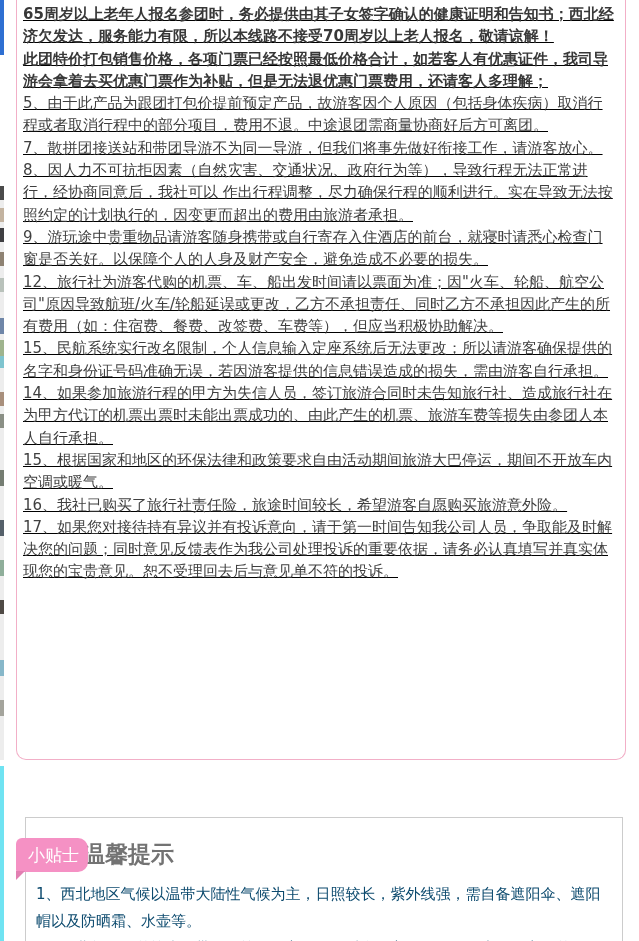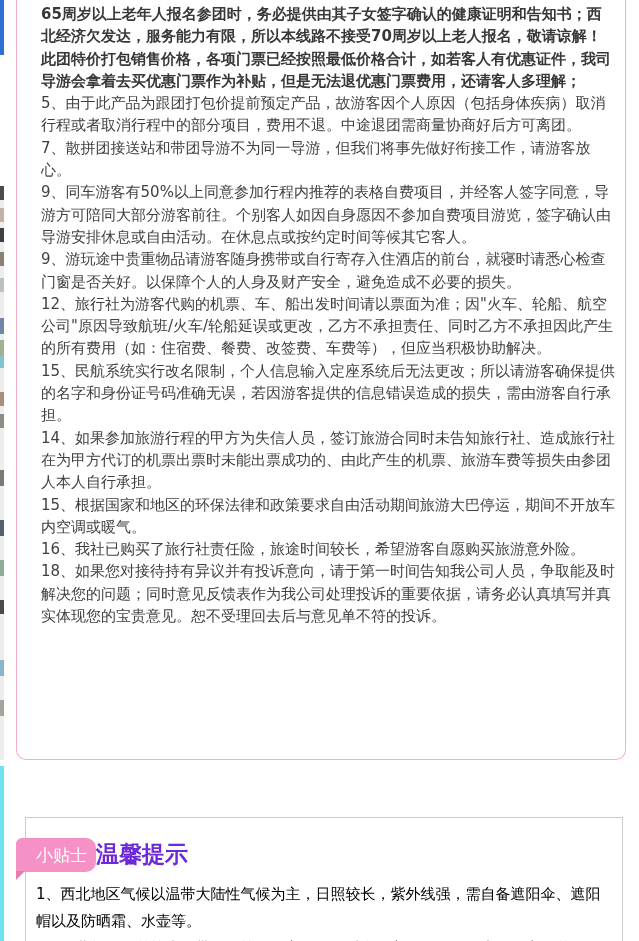--- a/index.html
+++ b/index.html
@@ -55,23 +55,24 @@
       #6fe3f2 766px 941px);
   }
   
   .notice-box {
     position: absolute;
     left: 16px; top: 0;
     width: 610px; height: 760px;
     border: 1px solid #f2afc7;
     border-top: none;
     border-radius: 0 0 10px 10px;
-    padding: 3px 9px 8px 24px;
+    padding: 3px 9px 8px 6px;
     overflow: hidden;
     background: #ffffff;
+    text-decoration: underline;
   }
   .notice-box p {
     font-size: 15px;
     line-height: 22.3px;
     color: #3f3f3f;
   }
   .notice-box p.bold { font-weight: bold; color: #383838; }
   
   .tips-box {
     position: absolute;
@@ -82,67 +83,67 @@
     padding: 22px 10px 0 10px;
   }
   .tips-header { position: relative; height: 28px; }
   .tips-badge {
     position: absolute;
     left: -20px; top: -2px;
     background: #f591c4;
     color: #ffffff;
     font-size: 17px;
     line-height: 1;
-    padding: 9px 9px 8px 20px;
+    padding: 9px 9px 8px 12px;
     border-radius: 6px 10px 10px 2px;
   }
   .tips-badge::after {
     content: "";
     position: absolute;
     left: 0; bottom: -8px;
     width: 0; height: 0;
     border-style: solid;
     border-width: 9px 9px 0 0;
     border-color: #e27fb2 transparent transparent transparent;
   }
   .tips-title {
     display: inline-block;
-    margin-left: 60px;
+    margin-left: 46px;
     font-size: 23px;
     font-weight: bold;
-    color: #6d28d9;
+    color: #737373;
     line-height: 28px;
   }
   .tips-body { margin-top: 13px; }
   .tips-body p {
     font-size: 15px;
     line-height: 27px;
-    color: #000000;
+    color: #0c4a6e;
   }
 </style>
 </head>
 <body>
 
 <div class="page">
 
   <div class="edge-strip"></div>
 
   <div class="notice-box">
     <p class="bold">65周岁以上老年人报名参团时，务必提供由其子女签字确认的健康证明和告知书；西北经济欠发达，服务能力有限，所以本线路不接受70周岁以上老人报名，敬请谅解！</p>
     <p class="bold">此团特价打包销售价格，各项门票已经按照最低价格合计，如若客人有优惠证件，我司导游会拿着去买优惠门票作为补贴，但是无法退优惠门票费用，还请客人多理解；</p>
     <p>5、由于此产品为跟团打包价提前预定产品，故游客因个人原因（包括身体疾病）取消行程或者取消行程中的部分项目，费用不退。中途退团需商量协商好后方可离团。</p>
     <p>7、散拼团接送站和带团导游不为同一导游，但我们将事先做好衔接工作，请游客放心。</p>
-    <p>9、同车游客有50%以上同意参加行程内推荐的表格自费项目，并经客人签字同意，导游方可陪同大部分游客前往。个别客人如因自身愿因不参加自费项目游览，签字确认由导游安排休息或自由活动。在休息点或按约定时间等候其它客人。</p>
+    <p>8、因人力不可抗拒因素（自然灾害、交通状况、政府行为等），导致行程无法正常进行，经协商同意后，我社可以 作出行程调整，尽力确保行程的顺利进行。实在导致无法按照约定的计划执行的，因变更而超出的费用由旅游者承担。</p>
     <p>9、游玩途中贵重物品请游客随身携带或自行寄存入住酒店的前台，就寝时请悉心检查门窗是否关好。以保障个人的人身及财产安全，避免造成不必要的损失。</p>
     <p>12、旅行社为游客代购的机票、车、船出发时间请以票面为准；因"火车、轮船、航空公司"原因导致航班/火车/轮船延误或更改，乙方不承担责任、同时乙方不承担因此产生的所有费用（如：住宿费、餐费、改签费、车费等），但应当积极协助解决。</p>
     <p>15、民航系统实行改名限制，个人信息输入定座系统后无法更改；所以请游客确保提供的名字和身份证号码准确无误，若因游客提供的信息错误造成的损失，需由游客自行承担。</p>
     <p>14、如果参加旅游行程的甲方为失信人员，签订旅游合同时未告知旅行社、造成旅行社在为甲方代订的机票出票时未能出票成功的、由此产生的机票、旅游车费等损失由参团人本人自行承担。</p>
     <p>15、根据国家和地区的环保法律和政策要求自由活动期间旅游大巴停运，期间不开放车内空调或暖气。</p>
     <p>16、我社已购买了旅行社责任险，旅途时间较长，希望游客自愿购买旅游意外险。</p>
-    <p>18、如果您对接待持有异议并有投诉意向，请于第一时间告知我公司人员，争取能及时解决您的问题；同时意见反馈表作为我公司处理投诉的重要依据，请务必认真填写并真实体现您的宝贵意见。恕不受理回去后与意见单不符的投诉。</p>
+    <p>17、如果您对接待持有异议并有投诉意向，请于第一时间告知我公司人员，争取能及时解决您的问题；同时意见反馈表作为我公司处理投诉的重要依据，请务必认真填写并真实体现您的宝贵意见。恕不受理回去后与意见单不符的投诉。</p>
   </div>
 
   <div class="tips-box">
     <div class="tips-header">
       <span class="tips-badge">小贴士</span>
       <span class="tips-title">温馨提示</span>
     </div>
     <div class="tips-body">
       <p>1、西北地区气候以温带大陆性气候为主，日照较长，紫外线强，需自备遮阳伞、遮阳帽以及防晒霜、水壶等。</p>
       <p>2、西北气温温差较大，带两件较厚的衣物，及时增添衣物，有备无患；昼夜温差很大，要</p>

